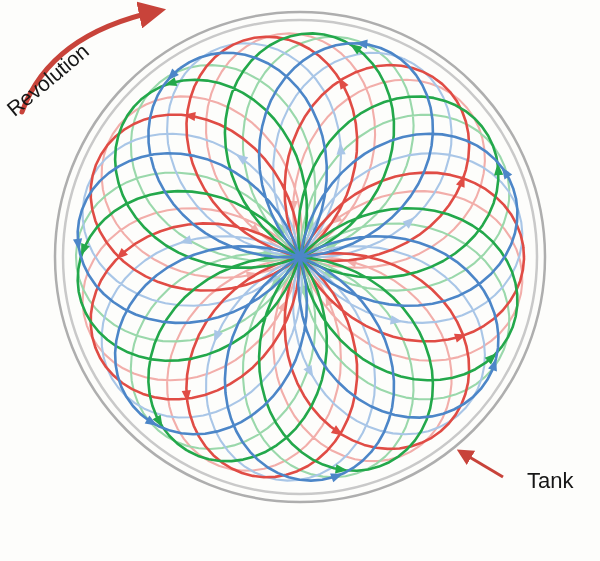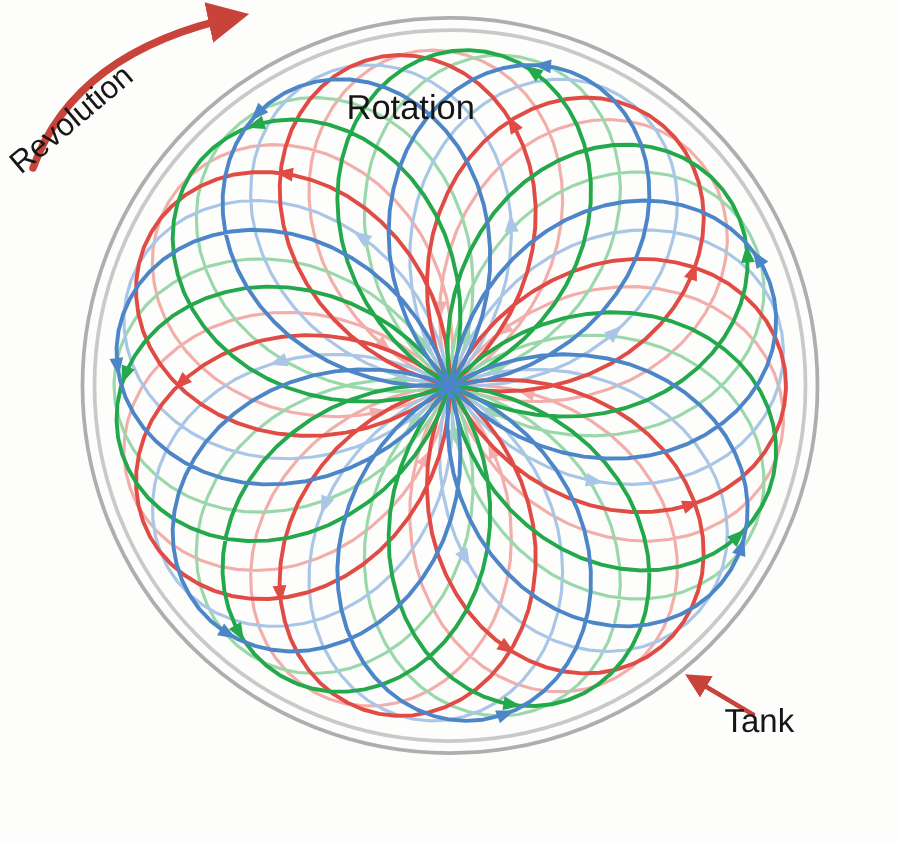--- a/index.html
+++ b/index.html
@@ -24,21 +24,21 @@
     user-select: none;
   }
   .label-revolution {
     left: 10px;
     top: 100px;
     font-size: 21px;
     transform: rotate(-40deg);
     transform-origin: 0 50%;
   }
   .label-rotation { left: 231px; top: 58px; }
-  .label-tank     { left: 483px; top: 468px; font-size: 22px; text-align: center; }
+  .label-tank     { left: 527px; top: 468px; font-size: 22px; text-align: center; }
   .caption {
     position: absolute;
     left: 0; right: 0;
     top: 522px;
     text-align: center;
     color: #111;
     font-size: 24px;
   }
 </style>
 </head>
@@ -109,17 +109,16 @@
         <polygon points="167.3,80.4 172.2,68.5 178.9,74.9" fill="#4c86c8"></polygon>
       </g>
 
     <path d="M 22 112 Q 50 34 158 11" fill="none" stroke="#c8433a" stroke-width="5" stroke-linecap="round" marker-end="url(#arrow-red)"></path>
 
     <path d="M 503 477 L 461 452" fill="none" stroke="#c8433a" stroke-width="3" marker-end="url(#arrow-red)"></path>
   </svg>
 
   <div class="label label-revolution">Revolution</div>
 
-  <div class="label label-rotation">Rotation</div>
 
   <div class="label label-tank">Tank</div>
 
 </div>
 
 </body></html>

